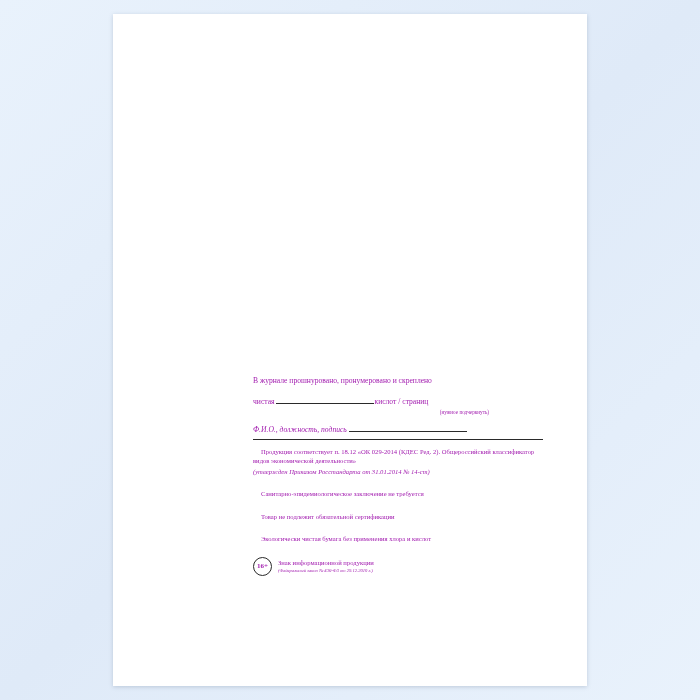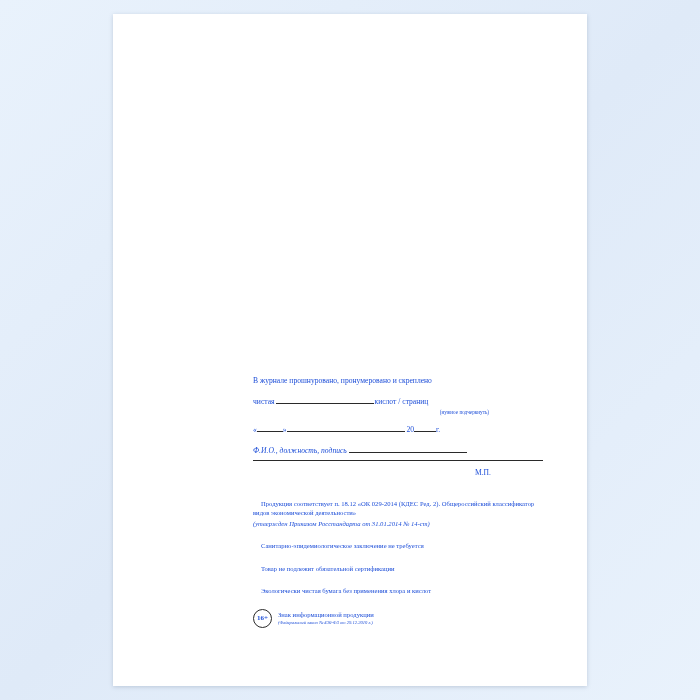--- a/index.html
+++ b/index.html
@@ -26,21 +26,21 @@
     width: 474px;
     height: 672px;
     background: #ffffff;
     box-shadow: 0 1px 4px rgba(90,110,140,0.28);
   }
   .content {
     position: absolute;
     left: 140px;
     top: 362px;
     width: 290px;
-    color: #1d4ed8;
+    color: #a21caf;
   }
   .line-row {
     font-size: 7.6px;
     line-height: 1.35;
     white-space: nowrap;
   }
   .blk1 {
     margin-bottom: 11px;
   }
   .blk2 {
@@ -137,33 +137,28 @@
     <div class="content">
 
       <div class="line-row blk1">В журнале прошнуровано, пронумеровано и скреплено</div>
 
       <div class="line-row blk2">
         <span>чистая</span>
         <span class="u w98"></span><span>кислот / страниц</span>
       </div>
       <div class="small-note">(нужное подчеркнуть)</div>
 
-      <div class="dateline">
-        <span>«</span><span class="u w26"></span><span>»</span><span class="u w118"></span>
-        <span>20</span><span class="u w22"></span><span>г.</span>
-      </div>
 
       <div class="fio">
         <span>Ф.И.О., должность, подпись</span>
         <span class="u w118"></span>
       </div>
 
       <div class="longrule"></div>
 
-      <div class="mp">М.П.</div>
 
       <div class="para tight">
         <span>Продукция соответствует п. 18.12 «ОК 029-2014 (КДЕС Ред. 2). Общероссийский классификатор видов экономической деятельности»</span>
       </div>
       <div class="para noindent">
         <span class="ital">(утвержден Приказом Росстандарта от 31.01.2014 № 14-ст)</span>
       </div>
 
       <div class="para">Санитарно-эпидемиологическое заключение не требуется</div>
 

